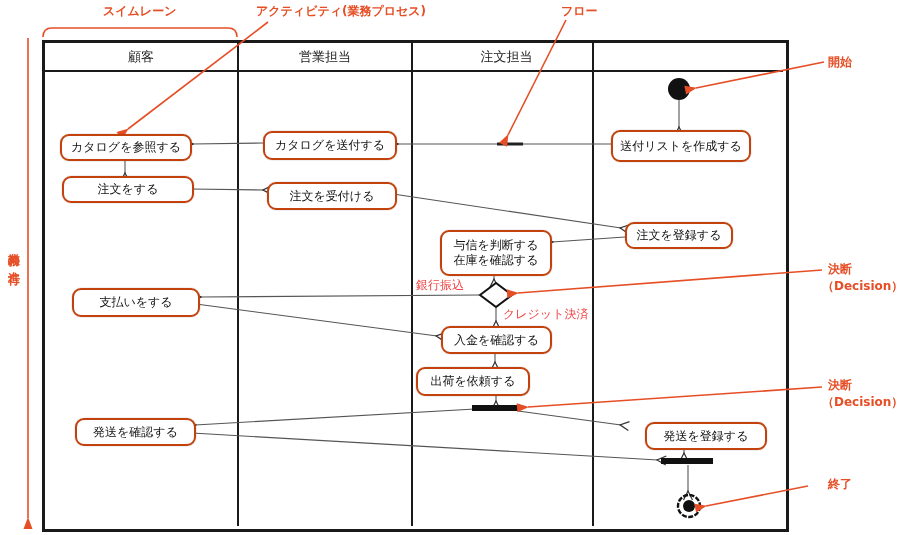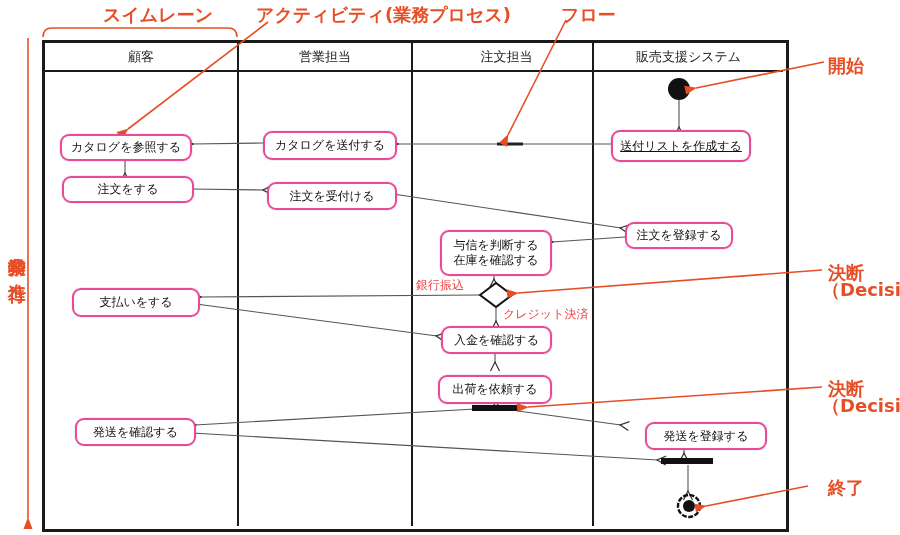--- a/index.html
+++ b/index.html
@@ -8,27 +8,27 @@
     font-family:"DejaVu Sans","Liberation Sans",sans-serif;
   }
   .abs{position:absolute;}
   
   .table-outer{left:42px;top:40px;width:741px;height:486px;border:3px solid #1a1a1a;}
   .vline{width:2px;background:#1a1a1a;top:40px;height:486px;}
   .header-sep{left:42px;top:70px;width:741px;height:2px;background:#1a1a1a;}
   .lane-title{top:47px;height:20px;line-height:20px;text-align:center;font-size:13px;color:#222;}
   
   .activity{
-    background:#fff;border:2px solid #ec4899;border-radius:9px;
+    background:#fff;border:2px solid #c2410c;border-radius:9px;
     display:flex;flex-direction:column;align-items:center;justify-content:center;
     font-size:12px;color:#111;line-height:15px;z-index:5;
     box-shadow:0 0 0 1px rgba(0,0,0,0.06);
   }
   
-  .red-label{color:#e64f26;font-weight:bold;font-size:18px;white-space:nowrap;z-index:8;}
+  .red-label{color:#e64f26;font-weight:bold;font-size:12px;white-space:nowrap;z-index:8;}
   .edge-label{font-size:12px;color:#ef4444;white-space:nowrap;z-index:6;}
   .vertical-label{
     writing-mode:vertical-rl;text-orientation:upright;letter-spacing:2px;
   }
   svg{position:absolute;left:0;top:0;z-index:4;}
 </style>
 </head>
 <body>
 
 <div id="canvas">
@@ -90,21 +90,20 @@
 
   <div class="abs table-outer"></div>
   <div class="abs vline" style="left:237px;"></div>
   <div class="abs vline" style="left:411px;"></div>
   <div class="abs vline" style="left:592px;"></div>
   <div class="abs header-sep"></div>
 
   <div class="abs lane-title" style="left:45px;width:192px;">顧客</div>
   <div class="abs lane-title" style="left:239px;width:172px;">営業担当</div>
   <div class="abs lane-title" style="left:413px;width:187px;">注文担当</div>
-  <div class="abs lane-title" style="left:594px;width:189px;">販売支援システム</div>
 
   <div class="abs activity" style="left:60px;top:134px;width:128px;height:23px;">
       <span>カタログを参照する</span>
     </div>
   <div class="abs activity" style="left:62px;top:176px;width:128px;height:23px;">
       <span>注文をする</span>
     </div>
   <div class="abs activity" style="left:72px;top:288px;width:124px;height:25px;">
       <span>支払いをする</span>
     </div>
@@ -119,25 +118,25 @@
       <span>注文を受付ける</span>
     </div>
 
   <div class="abs activity" style="left:440px;top:230px;width:108px;height:42px;">
     <span>与信を判断する</span>
     <span>在庫を確認する</span>
   </div>
   <div class="abs activity" style="left:441px;top:326px;width:107px;height:24px;">
       <span>入金を確認する</span>
     </div>
-  <div class="abs activity" style="left:438px;top:367px;width:110px;height:25px;margin-top:8px;">
+  <div class="abs activity" style="left:416px;top:367px;width:110px;height:25px;">
       <span>出荷を依頼する</span>
     </div>
 
-  <div class="abs activity" style="left:611px;top:130px;width:136px;height:28px;text-decoration:underline;">
+  <div class="abs activity" style="left:611px;top:130px;width:136px;height:28px;">
       <span>送付リストを作成する</span>
     </div>
   <div class="abs activity" style="left:625px;top:222px;width:104px;height:23px;">
       <span>注文を登録する</span>
     </div>
   <div class="abs activity" style="left:645px;top:422px;width:118px;height:24px;">
       <span>発送を登録する</span>
     </div>
 
   <div class="abs edge-label" style="left:416px;top:277px;">銀行振込</div>

